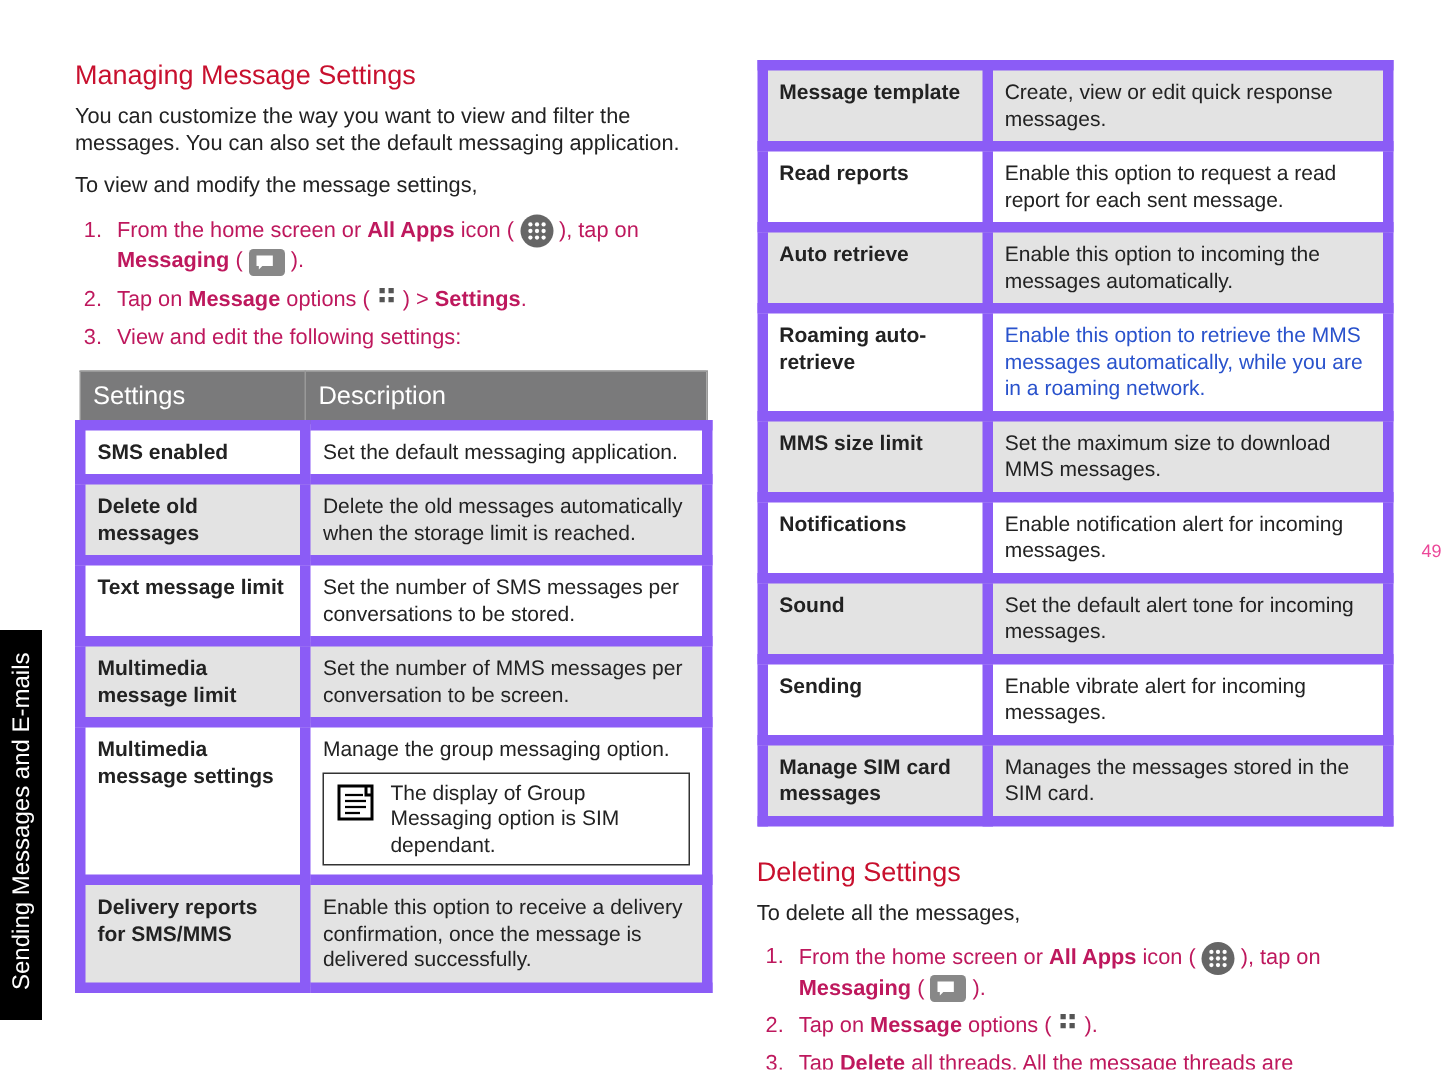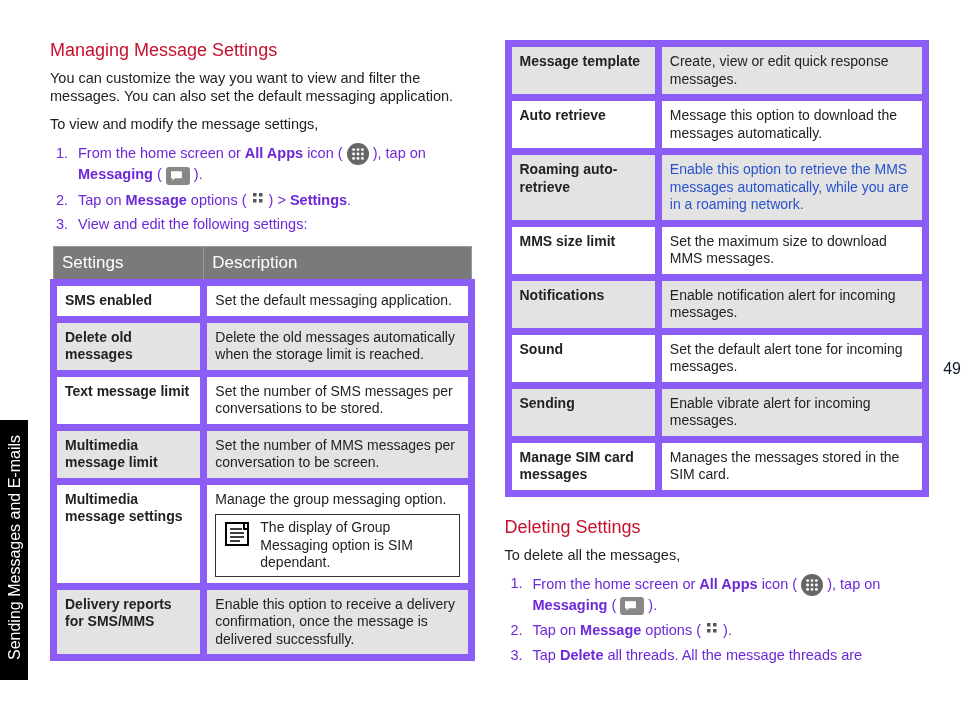--- a/index.html
+++ b/index.html
@@ -30,22 +30,22 @@
     font-size: 16px;
     white-space: nowrap;
     font-weight: 400;
     font-family: "Arial Narrow", Arial, sans-serif;
     font-stretch: condensed;
   }
   .page-number {
     position: absolute;
     right: 8px;
     top: 360px;
-    color: #0f172a;
-    font-size: 16px;
+    color: #ec4899;
+    font-size: 12px;
   }
   .content {
     position: absolute;
     left: 50px;
     top: 40px;
     right: 40px;
     display: flex;
     gap: 30px;
   }
   .col {
@@ -63,21 +63,21 @@
   p.body {
     font-size: 14.5px;
     line-height: 1.25;
     margin-bottom: 10px;
     color: #222;
   }
   ol.steps {
     list-style: decimal;
     margin-left: 22px;
     font-size: 14.5px;
-    color: #6d28d9;
+    color: #be185d;
     line-height: 1.3;
   }
   ol.steps li { margin-bottom: 6px; padding-left: 6px; }
   b { font-weight: bold; }
   table.settings {
     width: 100%;
     border-collapse: collapse;
     font-size: 14px;
     margin-top: 12px;
   }
@@ -239,22 +239,26 @@
   </div>
 
   <div class="col col-right">
     <table class="settings">
       <tbody>
         <tr>
           <td style="width:36%"><b>Message template</b></td>
           <td>Create, view or edit quick response messages.</td>
         </tr>
         <tr>
+          <td><b>Read reports</b></td>
+          <td>Enable this option to request a read report for each sent message.</td>
+        </tr>
+        <tr>
           <td><b>Auto retrieve</b></td>
-          <td>Message this option to download the messages automatically.</td>
+          <td>Enable this option to incoming the messages automatically.</td>
         </tr>
         <tr>
           <td><b>Roaming auto-retrieve</b></td>
           <td><span class="link-text">Enable this option to retrieve the MMS messages automatically, while you are in a roaming network.</span></td>
         </tr>
         <tr>
           <td><b>MMS size limit</b></td>
           <td>Set the maximum size to download MMS messages.</td>
         </tr>
         <tr>

